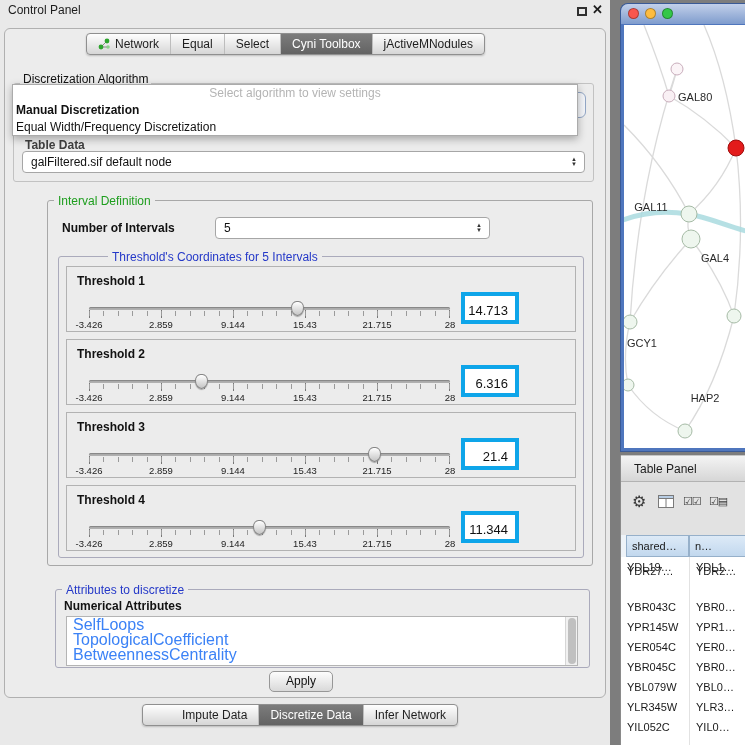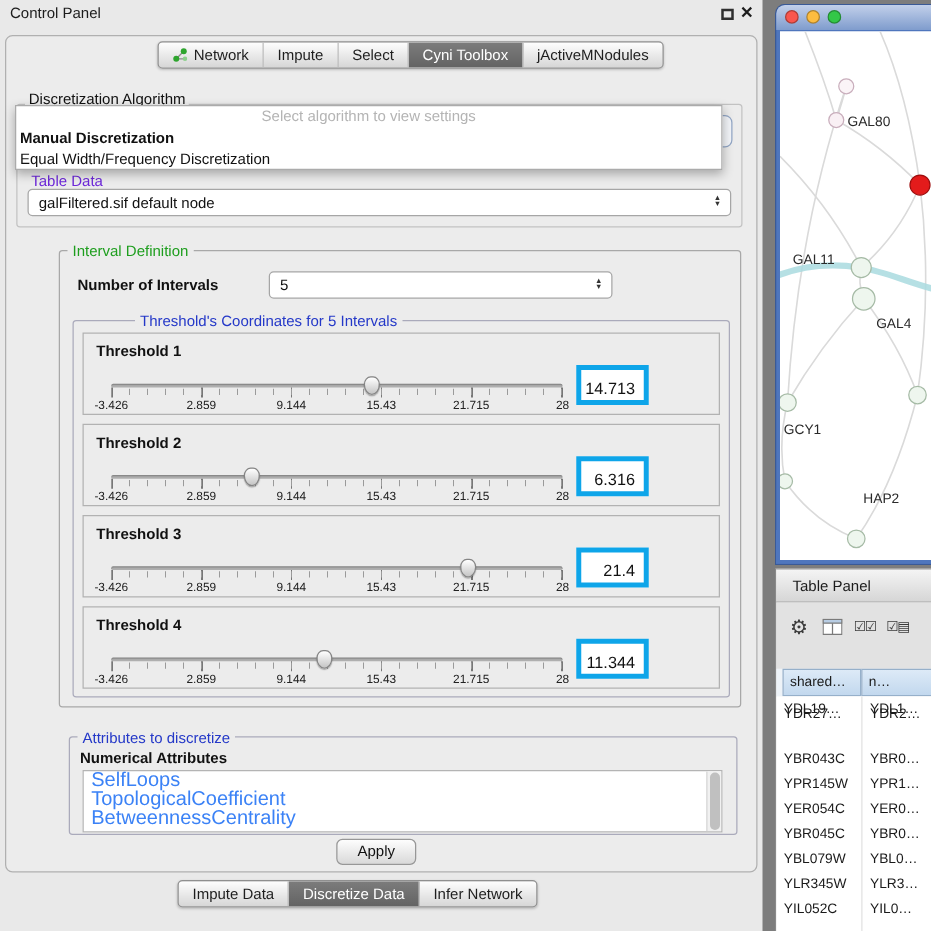--- a/index.html
+++ b/index.html
@@ -13,36 +13,36 @@
   .win-restore { position:absolute; left:577px; top:7px; width:10px; height:9px; border:2px solid #2f2f2f; background:transparent; }
   .win-close { position:absolute; left:592px; top:2px; font-size:13px; font-weight:bold; color:#1c1c1c; }
 
   .cp-panel { position:absolute; left:4px; top:28px; width:602px; height:670px; background:#ececec; border:1px solid #b0b0b0; border-radius:6px; }
 
   
   .seg-tabs { position:absolute; display:flex; height:22px; border:1px solid #8f8f8f; border-radius:4px; overflow:hidden; background:linear-gradient(#fefefe,#d6d6d6); box-shadow:0 1px 2px rgba(0,0,0,.2); z-index:5; }
   .seg-tab { display:flex; align-items:center; gap:5px; padding:0 11px; font-size:12px; color:#1e1e1e; border-left:1px solid #bdbdbd; white-space:nowrap; }
   .seg-tab:first-child { border-left:none; }
   .seg-tab.selected { background:linear-gradient(#7c7c7c,#636363); color:#fff; }
-  .top-tabs { left:86px; top:33px;margin-left:40px; }
-  .bottom-tabs { left:142px; top:704px; }
+  .top-tabs { left:86px; top:33px; }
+  .bottom-tabs { left:142px; top:704px;padding-left:28px; }
 
   
   .algo-group { position:absolute; left:13px; top:83px; width:581px; height:99px; border:1px solid #c2c2c2; border-radius:3px; z-index:1; }
   .algo-label { position:absolute; left:20px; top:72px; font-size:12px; color:#111; background:#ececec; padding:0 3px; z-index:2; }
   .algo-combo { position:absolute; left:20px; top:92px; width:566px; height:26px; border:1px solid #93a7c6; border-radius:6px; background:#f3f5f9; z-index:3; }
 
   
   .dd-overlay { position:absolute; left:12px; top:84px; width:566px; height:52px; background:#fff; border:1px solid #ababab; box-shadow:0 3px 8px rgba(0,0,0,.3); z-index:10; }
   .dd-placeholder { height:17px; text-align:center; font-size:12px; color:#b4b4b4; line-height:16px; overflow:hidden; }
   .dd-item { height:17px; font-size:12px; color:#111; line-height:17px; padding-left:3px; }
   .dd-item.bold { font-weight:bold; }
 
   
-  .td-label { position:absolute; left:25px; top:138px; font-size:12px; color:#6d28d9; z-index:2; }
+  .td-label { position:absolute; left:25px; top:138px; font-size:12px; color:#404040; z-index:2;font-weight:bold; }
   .combo { position:absolute; background:#fff; border:1px solid #a6a6a6; border-radius:4px; display:flex; align-items:center; font-size:12px; color:#111; z-index:2; }
   .combo .combo-text { padding-left:8px; flex:1; overflow:hidden; white-space:nowrap; }
   .stepper { width:14px; display:flex; flex-direction:column; align-items:center; justify-content:center; font-size:6px; line-height:5px; color:#333; margin-right:3px; }
   .td-combo { left:22px; top:151px; width:563px; height:22px; }
   .noi-combo { left:215px; top:217px; width:275px; height:22px; }
 
   
   .group { position:absolute; border:1px solid #a8a8a8; border-radius:3px; z-index:1; }
   .group-title { position:absolute; font-size:12px; background:#ececec; padding:0 4px; z-index:2; white-space:nowrap; }
   .green { color:#1e9e1e; }
@@ -126,21 +126,21 @@
         <svg width="12" height="12">
           <line x1="3" y1="9" x2="9" y2="3" stroke="#8a8a8a" stroke-width="1"></line>
           <line x1="3" y1="9" x2="10" y2="9" stroke="#8a8a8a" stroke-width="1"></line>
           <circle cx="3" cy="9" r="2.4" fill="#2ea52e"></circle>
           <circle cx="9" cy="3" r="2.4" fill="#2ea52e"></circle>
           <circle cx="10" cy="9" r="1.8" fill="#8cd08c"></circle>
         </svg>
         <span>Network</span>
       </div>
       <div class="seg-tab">
-        <span>Impute</span>
+        <span>Equal</span>
       </div>
       <div class="seg-tab">
         <span>Select</span>
       </div>
       <div class="seg-tab selected">
         <span>Cyni Toolbox</span>
       </div>
       <div class="seg-tab">
         <span>jActiveMNodules</span>
       </div>

